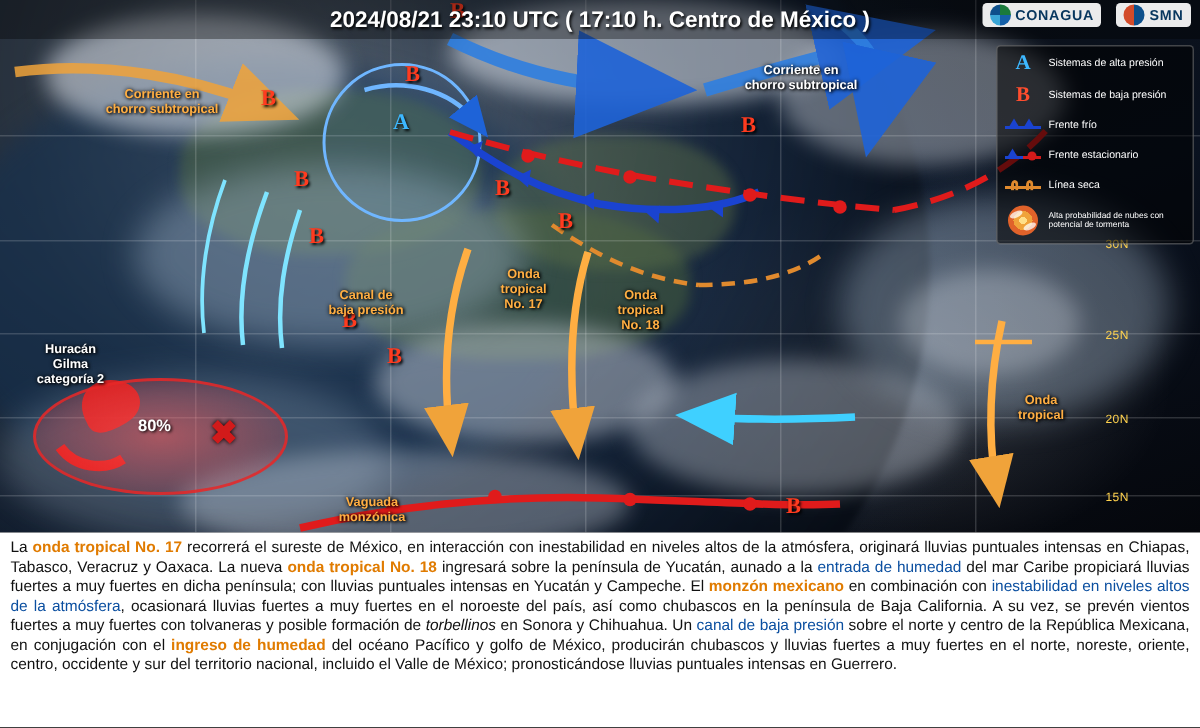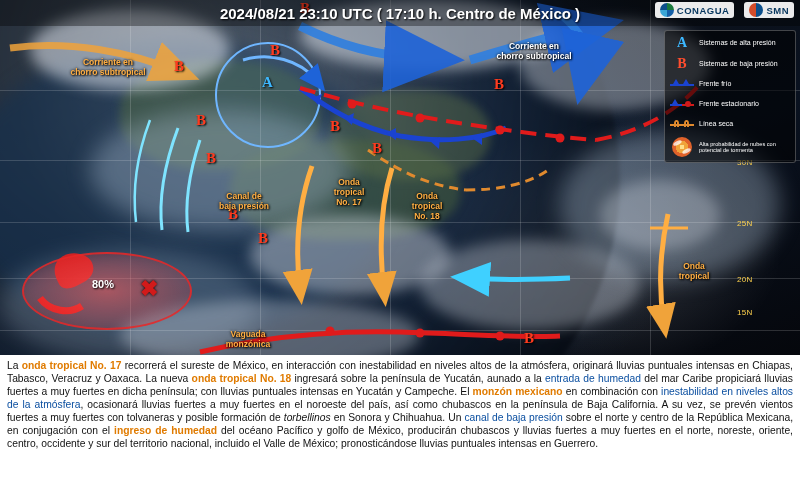--- a/index.html
+++ b/index.html
@@ -175,21 +175,21 @@
     <div class="grid-line grid-h" style="top:330px;"></div>
     <div class="grid-line grid-v" style="left:130px;"></div>
     <div class="grid-line grid-v" style="left:260px;"></div>
     <div class="grid-line grid-v" style="left:390px;"></div>
     <div class="grid-line grid-v" style="left:520px;"></div>
     <div class="grid-line grid-v" style="left:650px;"></div>
 
     <div class="grid-label" style="left:737px; top:158px;">30N</div>
     <div class="grid-label" style="left:737px; top:219px;">25N</div>
     <div class="grid-label" style="left:737px; top:275px;">20N</div>
-    <div class="grid-label" style="left:737px; top:308px;">15N</div>
+    <div class="grid-label" style="left:737px; top:327px;">15N</div>
 
     <svg width="800" height="355" style="position:absolute;left:0;top:0;">
       <defs>
         <marker id="arrOr" markerWidth="7" markerHeight="7" refX="4" refY="3" orient="auto">
           <path d="M0,0 L7,3 L0,6 z" fill="#f0a33a"></path>
         </marker>
         <marker id="arrCy" markerWidth="8" markerHeight="8" refX="4" refY="3.5" orient="auto">
           <path d="M0,0 L8,3.5 L0,7 z" fill="#3fd0ff"></path>
         </marker>
         <marker id="arrBlue" markerWidth="9" markerHeight="9" refX="4" refY="4" orient="auto">
@@ -283,20 +283,23 @@
     </div>
     <div class="anno orange" style="left:400px; top:192px; width:54px; text-align:center;">
       Onda<br>tropical<br>No. 18
     </div>
     <div class="anno orange" style="left:668px; top:262px; width:52px; text-align:center;">
       Onda<br>tropical
     </div>
     <div class="anno orange" style="left:212px; top:330px; width:72px; text-align:center;">
       Vaguada<br>monzónica
     </div>
+    <div class="anno white" style="left:12px; top:228px; width:70px; text-align:center;">
+      Huracán<br>Gilma<br>categoría 2
+    </div>
 
     <div class="header">
       <div class="header-title">2024/08/21 23:10 UTC ( 17:10 h. Centro de México )</div>
       <div class="logos">
         <div class="logo-box">
           <div class="logo-mark"></div>
           <div class="logo-text">CONAGUA</div>
         </div>
         <div class="logo-box">
           <div class="logo-mark smn"></div>

